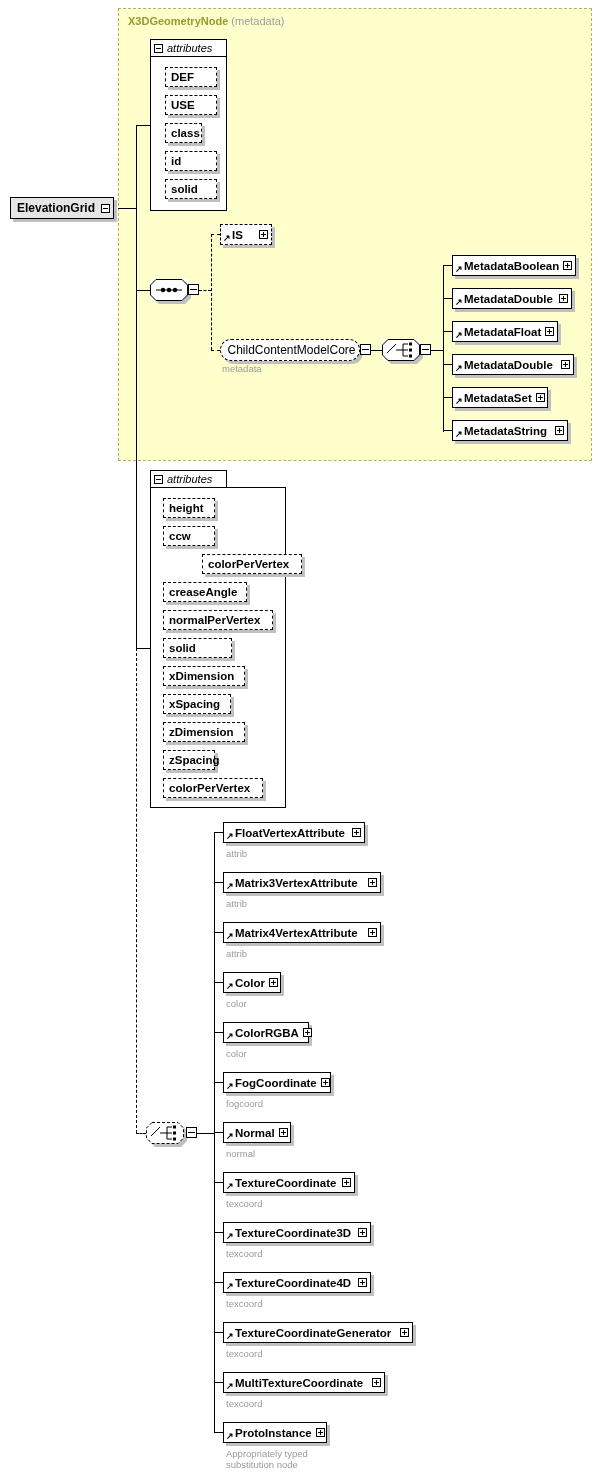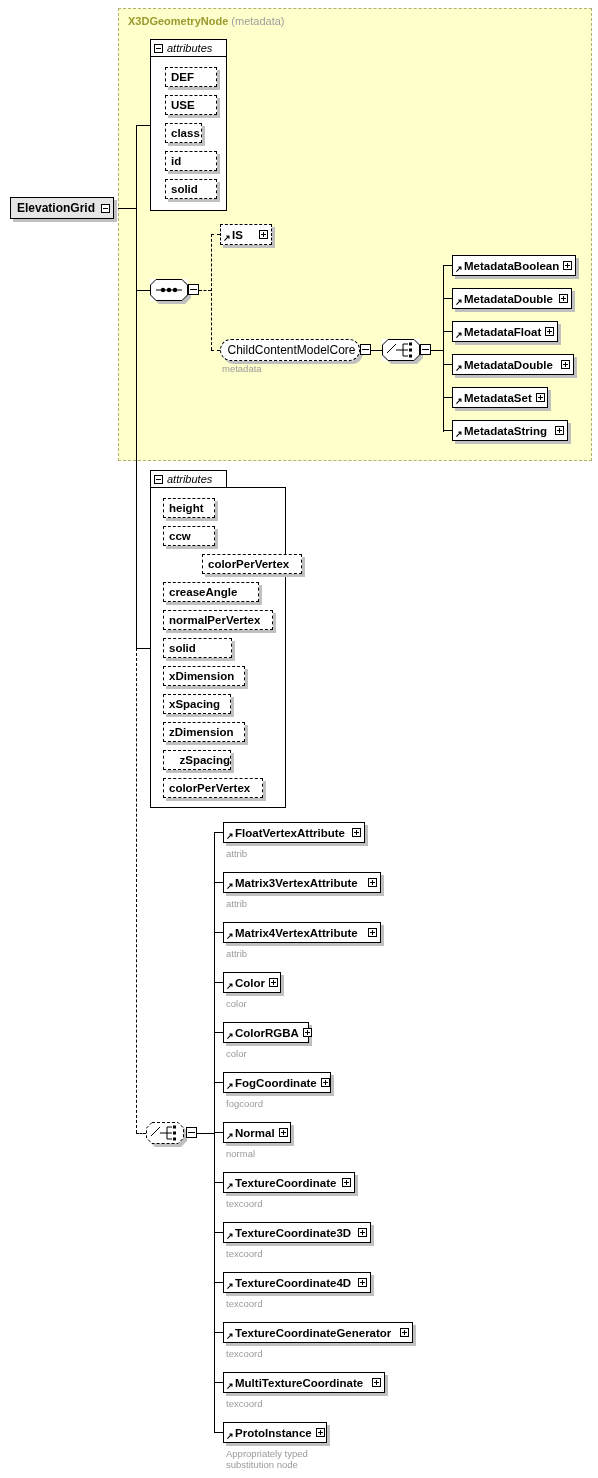--- a/index.html
+++ b/index.html
@@ -315,39 +315,39 @@
 
   <div class="attr-chip" style="left:163px;top:498px;width:52px;">
     <span>height</span>
     </div>
   <div class="attr-chip" style="left:163px;top:526px;width:52px;">
     <span>ccw</span>
     </div>
   <div class="attr-chip" style="left:163px;top:554px;width:100px;margin-left:39px;">
     <span>colorPerVertex</span>
     </div>
-  <div class="attr-chip" style="left:163px;top:582px;width:96px;">
+  <div class="attr-chip" style="left:163px;top:582px;width:84px;">
     <span>creaseAngle</span>
     </div>
   <div class="attr-chip" style="left:163px;top:610px;width:110px;">
     <span>normalPerVertex</span>
     </div>
   <div class="attr-chip" style="left:163px;top:638px;width:69px;">
     <span>solid</span>
     </div>
   <div class="attr-chip" style="left:163px;top:666px;width:82px;">
     <span>xDimension</span>
     </div>
   <div class="attr-chip" style="left:163px;top:694px;width:68px;">
     <span>xSpacing</span>
     </div>
   <div class="attr-chip" style="left:163px;top:722px;width:82px;">
     <span>zDimension</span>
     </div>
-  <div class="attr-chip" style="left:163px;top:750px;width:68px;justify-content:flex-end;">
+  <div class="attr-chip" style="left:163px;top:750px;width:52px;">
     <span>zSpacing</span>
     </div>
   <div class="attr-chip" style="left:163px;top:778px;width:100px;">
     <span>colorPerVertex</span>
     </div>
 
   <div class="node" style="left:146px;top:1122px;">
     <div class="node-shadow"></div>
     <svg class="oct" width="38" height="22" viewBox="0 0 38 22">
       <polygon points="6,0.5 32,0.5 37.5,6 37.5,16 32,21.5 6,21.5 0.5,16 0.5,6" fill="#ffffff" stroke="#000000" stroke-width="1" stroke-dasharray="3,2"></polygon>

